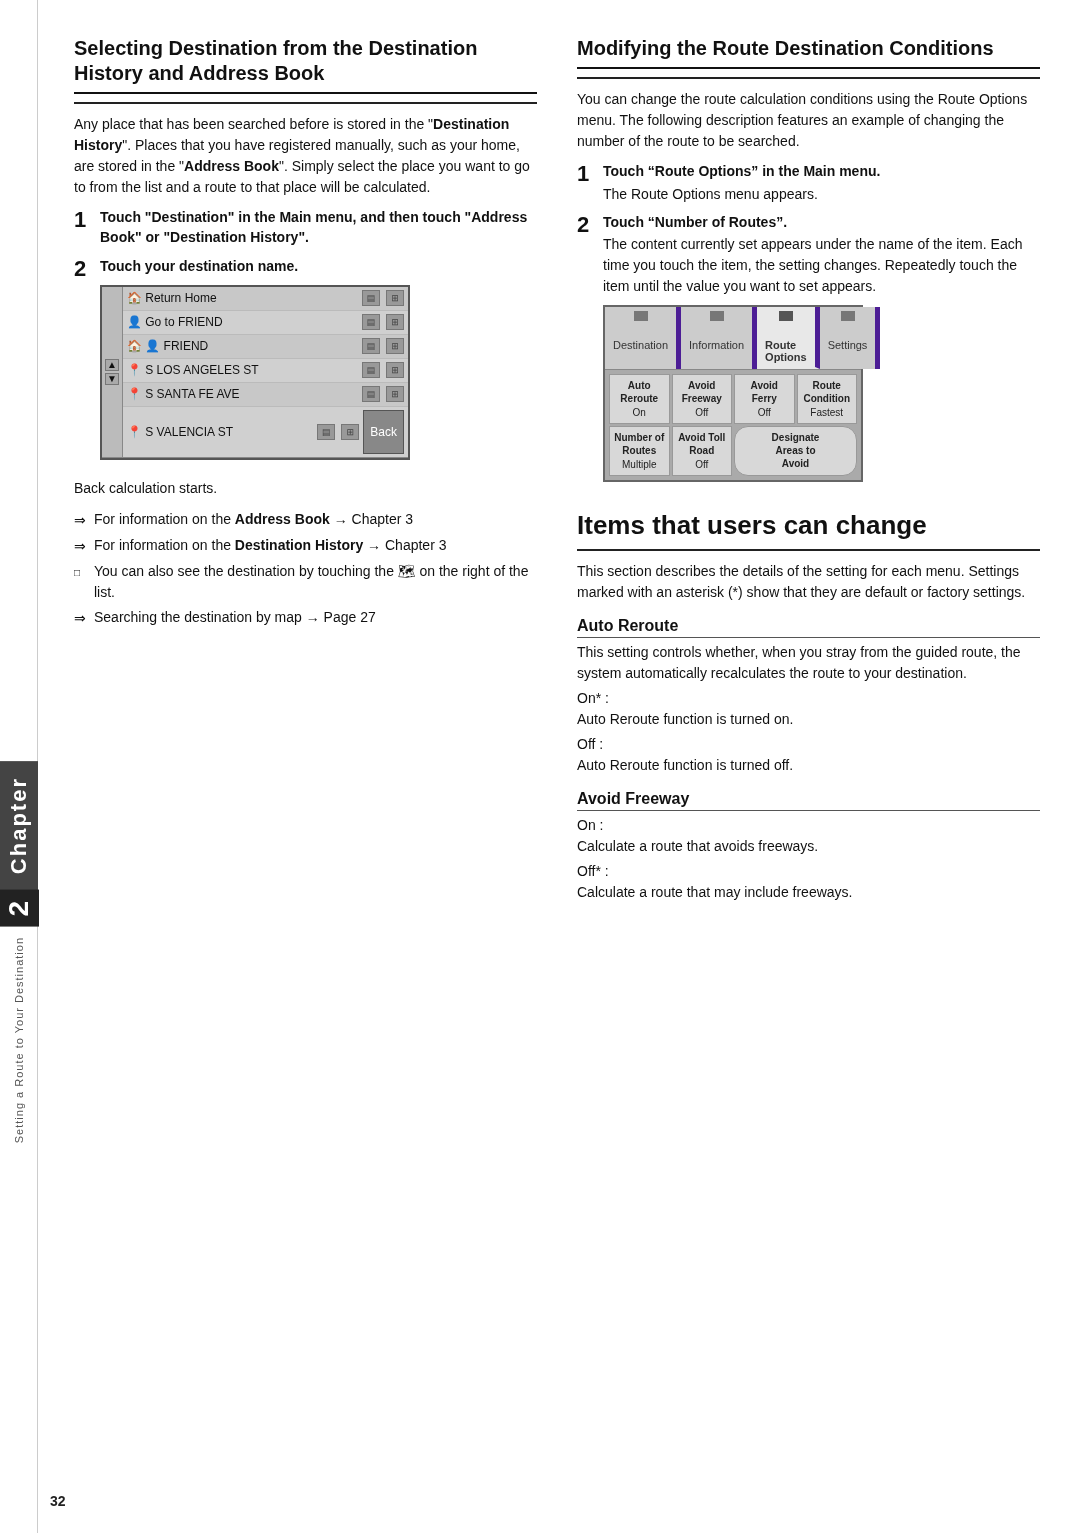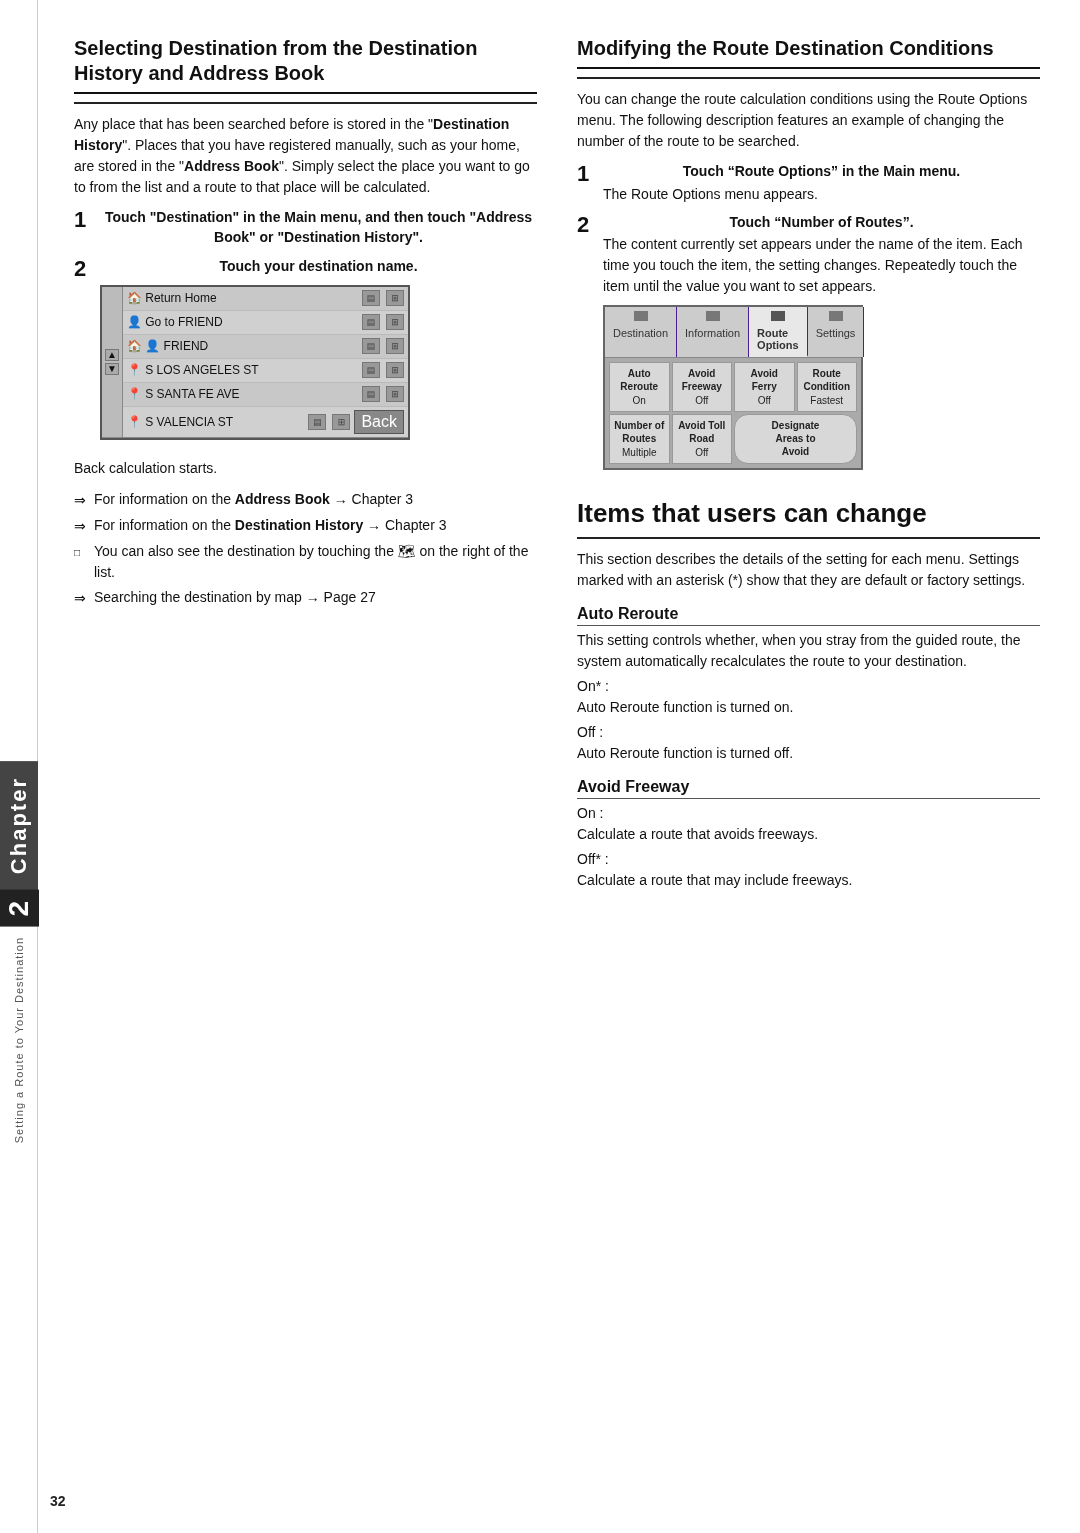--- a/index.html
+++ b/index.html
@@ -137,21 +137,20 @@
 
     .step-content {
       flex: 1;
     }
 
     .step-title {
       font-size: 14px;
       font-weight: bold;
       line-height: 1.4;
       margin-bottom: 2px;
-      text-align: center;
     }
 
     .step-body {
       font-size: 14px;
       line-height: 1.5;
     }
 
     
     .screen-mockup {
       border: 2px solid #555;
@@ -197,22 +196,22 @@
       justify-content: center;
       font-size: 9px;
       color: #444;
       margin-left: 2px;
     }
 
     .screen-back-btn {
       background: #888;
       color: #fff;
       border: 1px solid #555;
-      font-size: 16px;
-      padding: 2px 6px;
+      font-size: 12px;
+      padding: 14px 6px;
       margin-left: auto;
     }
 
     
     .bullet-list {
       list-style: none;
       margin: 6px 0 6px 0;
       padding: 0;
       font-size: 14px;
       line-height: 1.5;
@@ -280,29 +279,29 @@
     }
 
     .ro-tabs {
       display: flex;
       background: #bbb;
       border-bottom: 1px solid #888;
     }
 
     .ro-tab {
       padding: 4px 8px;
-      border-right: 1px solid #4c1d95;
+      border-right: 5px solid #4c1d95;
       font-size: 11px;
       font-weight: normal;
       background: #ccc;
       color: #333;
       display: flex;
       flex-direction: column;
       align-items: center;
-      gap: 4px;
+      gap: 16px;
     }
 
     .ro-tab.active {
       background: #e8e8e8;
       font-weight: bold;
       border-bottom: 2px solid #e8e8e8;
     }
 
     .ro-cell {
       background: #d8d8d8;

